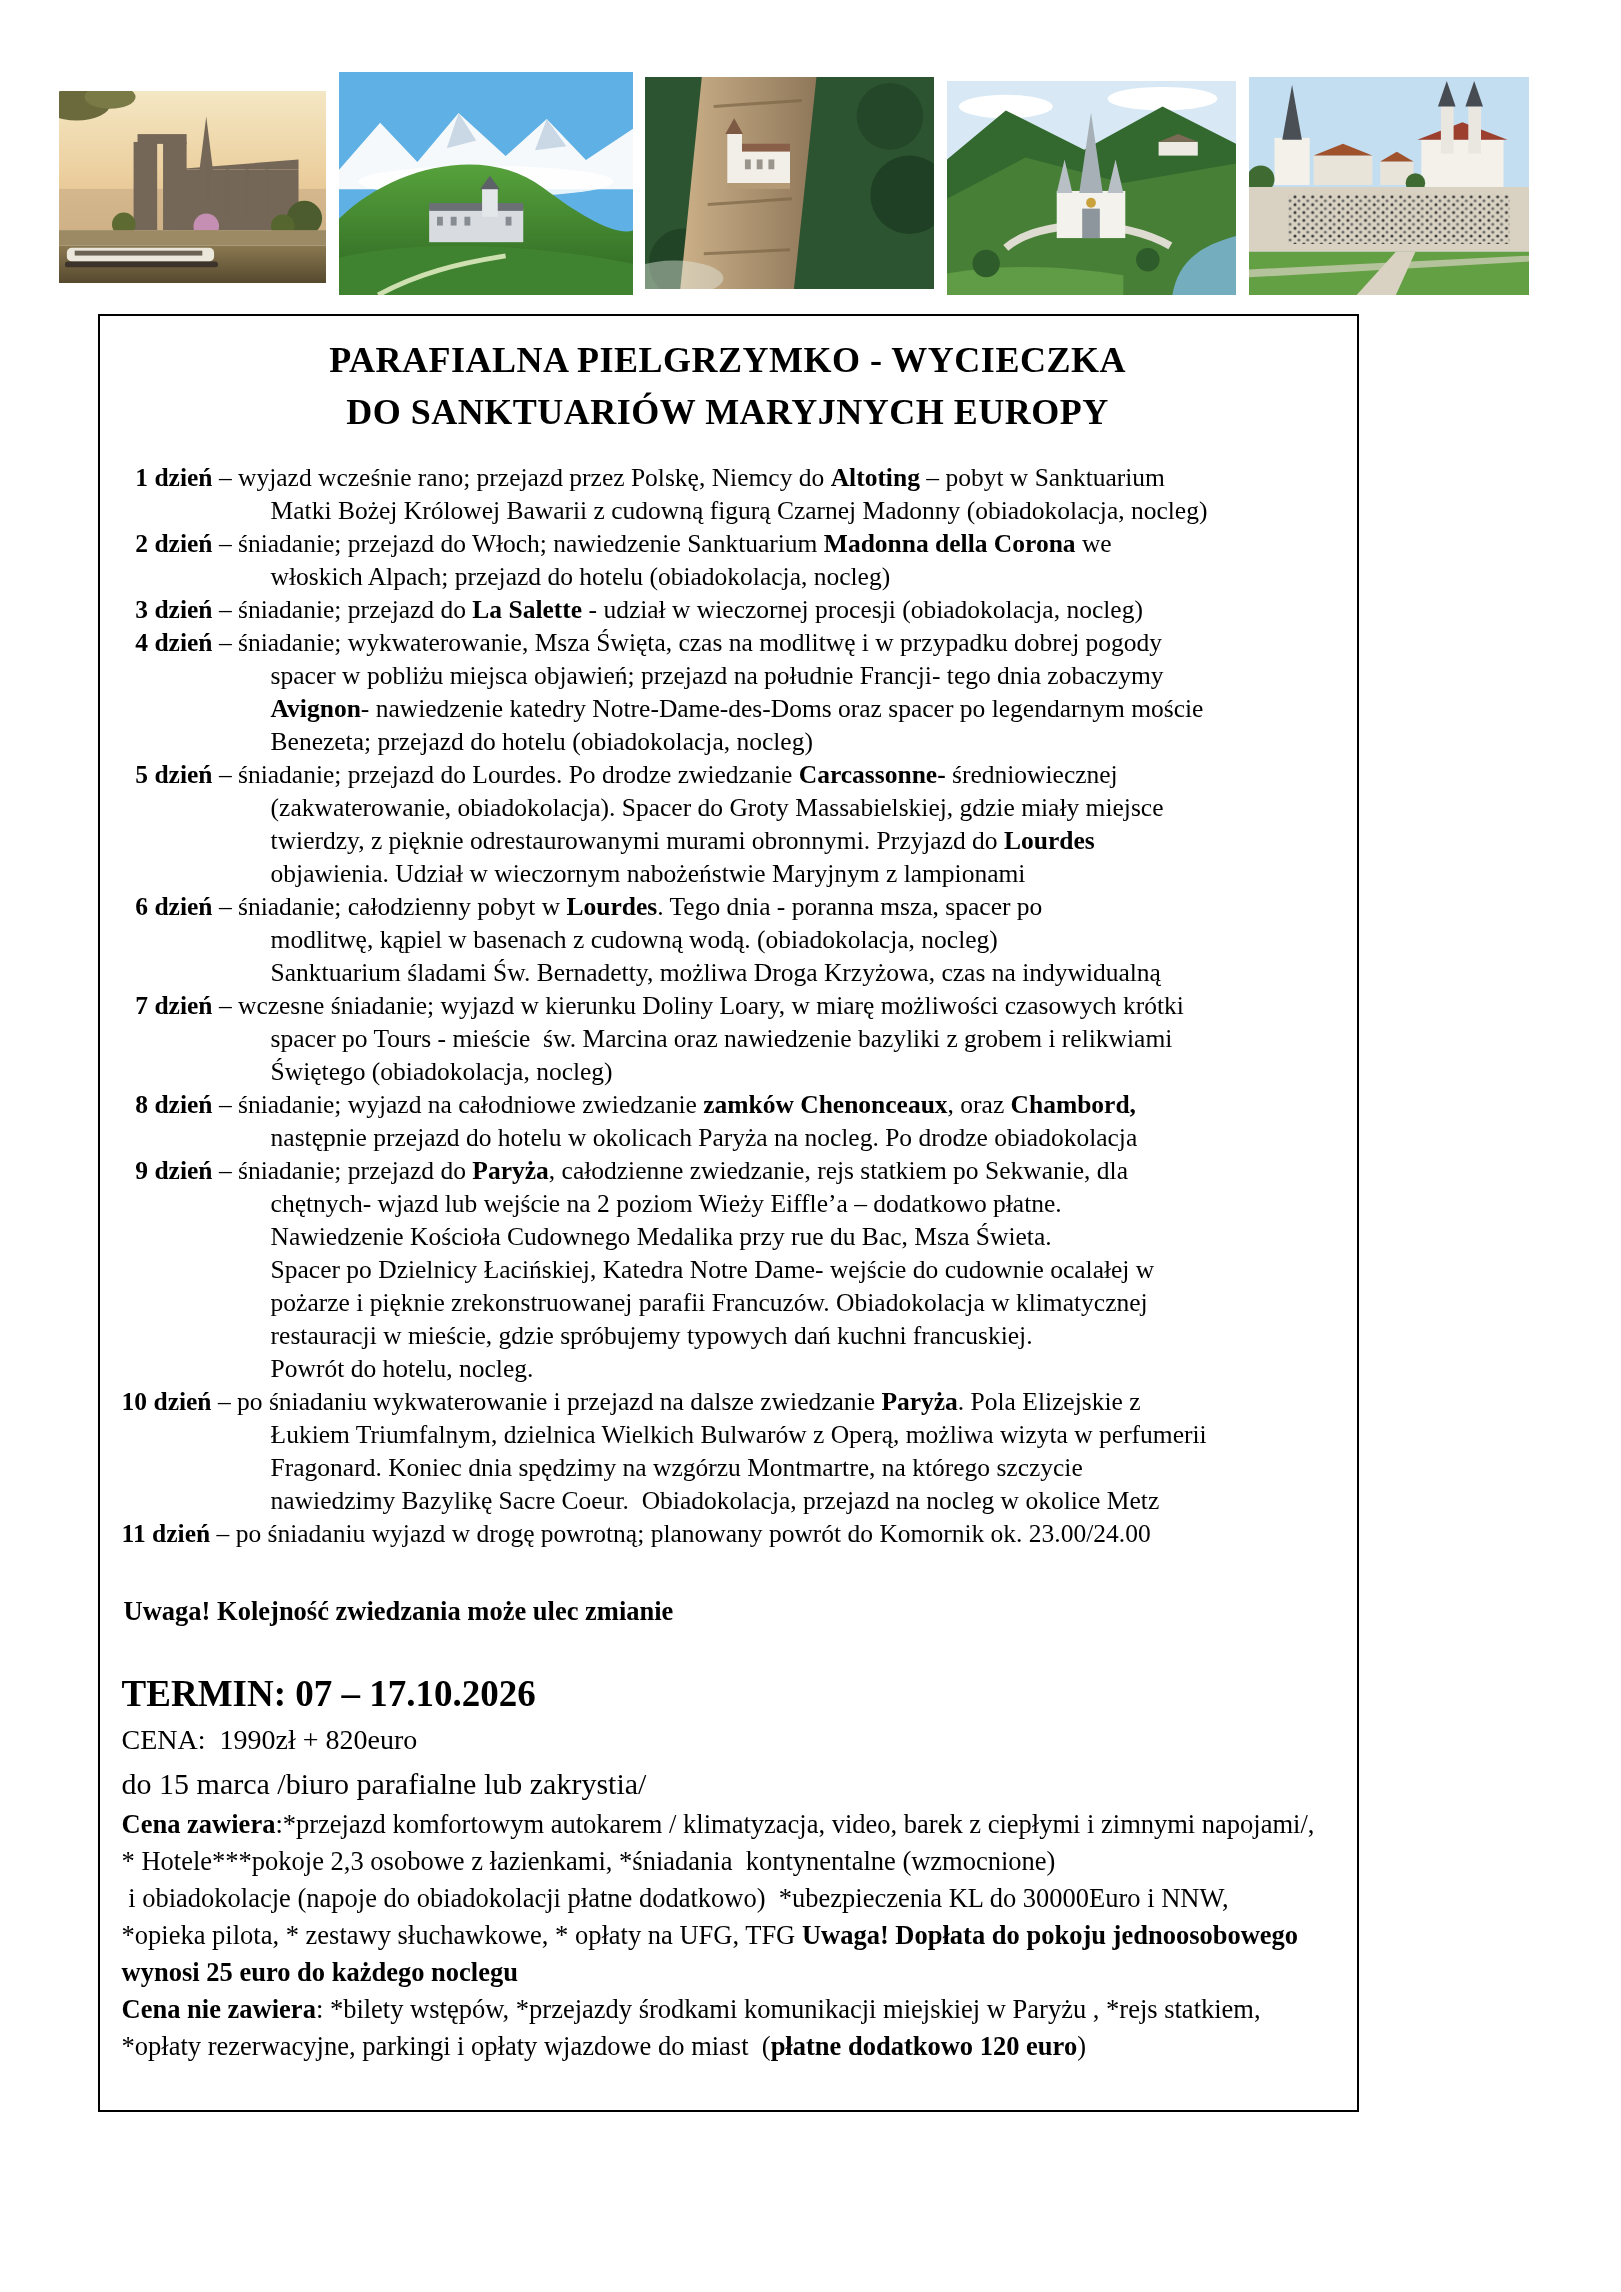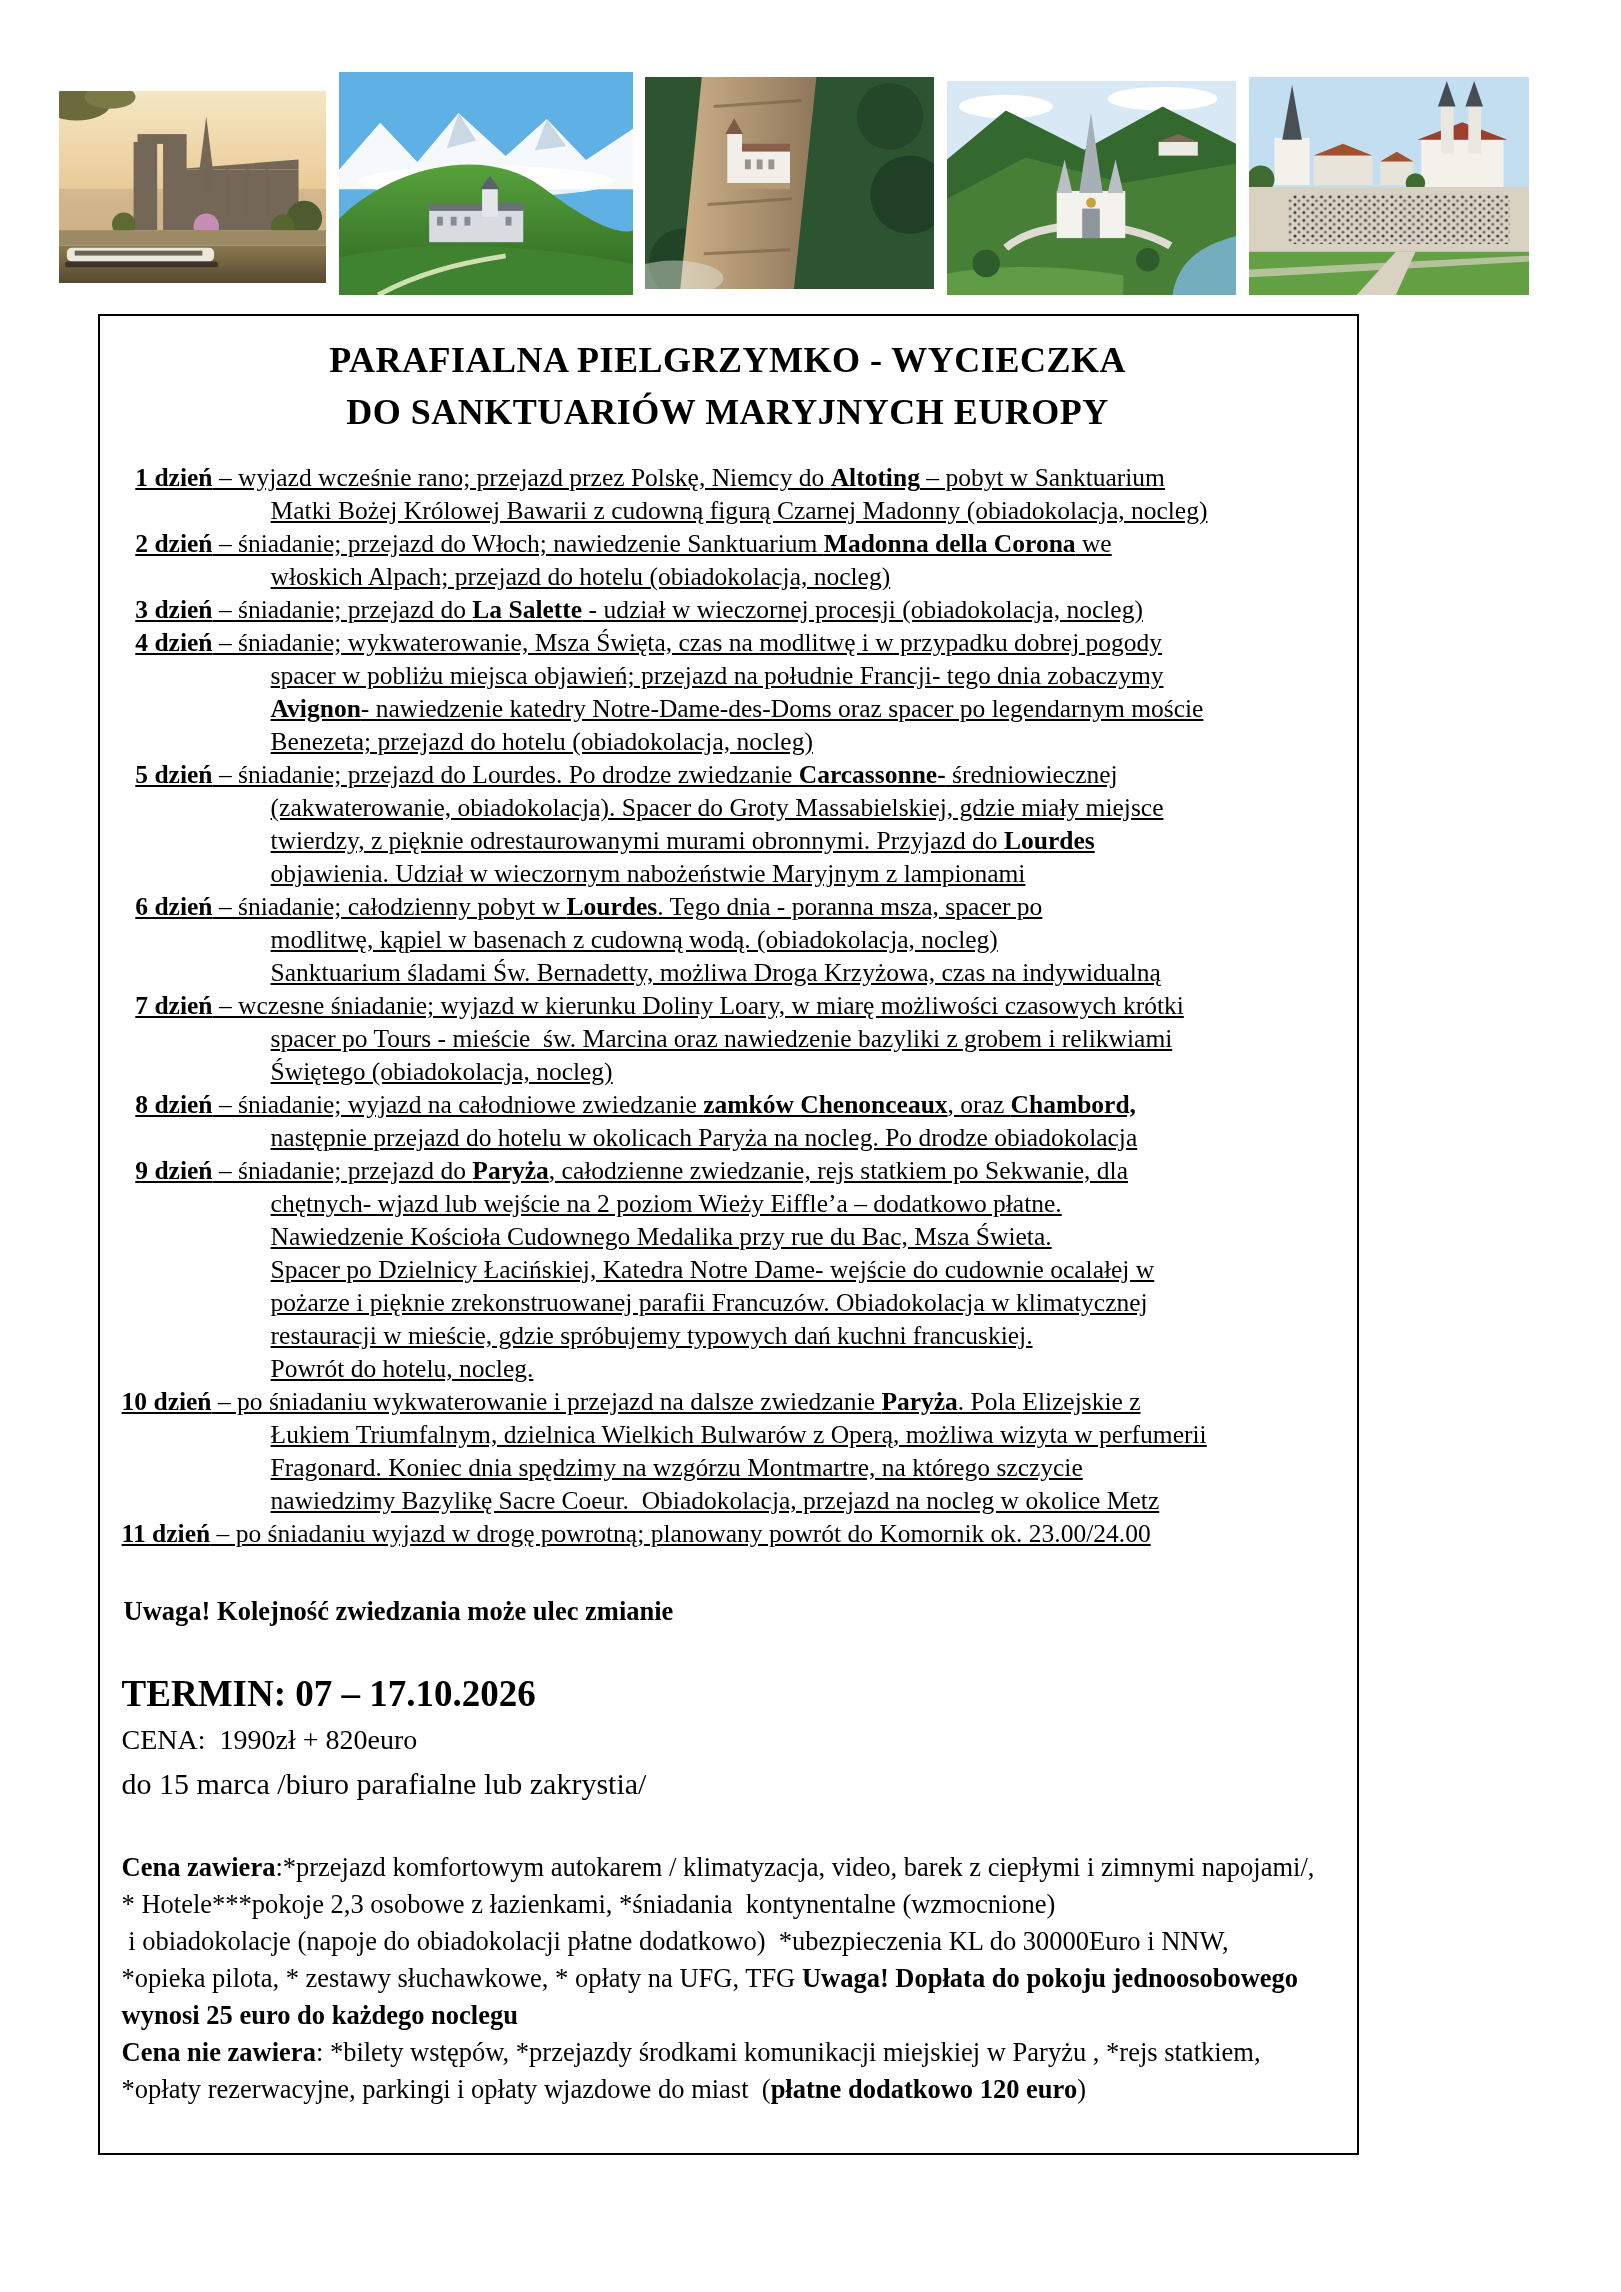--- a/index.html
+++ b/index.html
@@ -18,32 +18,32 @@
   
   .box{
     position:absolute;left:98px;top:314px;width:1261px;box-sizing:border-box;
     border:2.9px solid #000;background:#fff;
     padding:17.6px 23.5px 45px 21.6px;
   }
   .title{
     text-align:center;font-weight:bold;font-size:36px;line-height:52px;
     letter-spacing:0.5px;
   }
-  .itinerary{margin-top:23.5px;font-size:25.5px;text-decoration:underline;}
+  .itinerary{margin-top:23.5px;font-size:25.5px;}
   .day-line{line-height:33px;white-space:pre-wrap;}
   .day-line.first{margin-left:13.7px;}
   .day-line.first.wide{margin-left:0;}
   .day-line.cont{margin-left:149px;}
   .b{font-weight:bold;}
   .note{margin-top:45px;font-weight:bold;font-size:26.5px;line-height:33px;margin-left:2px;}
   .offer{margin-top:41px;}
   .offer-termin{font-size:37px;font-weight:bold;line-height:49px;white-space:pre-wrap;}
   .offer-cena{font-size:28px;font-weight:normal;line-height:44px;white-space:pre-wrap;}
   .offer-zapisy,.offer-deadline{font-size:30px;line-height:44px;white-space:pre-wrap;}
-  .pricing{margin-top:43px;font-size:26.5px;}
+  .pricing{font-size:26.5px;}
   .p-line{line-height:37px;white-space:pre-wrap;}
 </style>
 </head>
 <body>
 
 <div class="photos">
 
   <span class="photo" style="width:267px;height:192px;margin-bottom:11.8px;">
     <svg viewBox="0 0 272 196" preserveAspectRatio="none">
       <defs>

